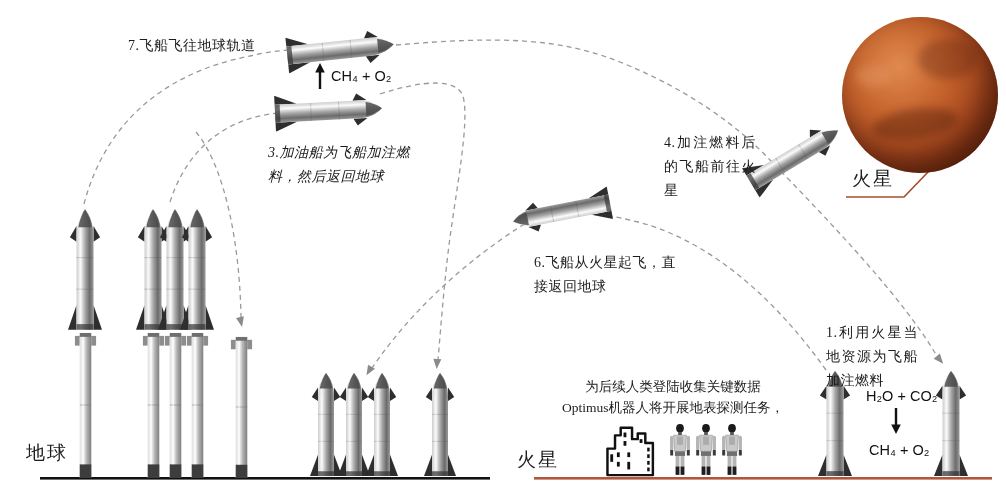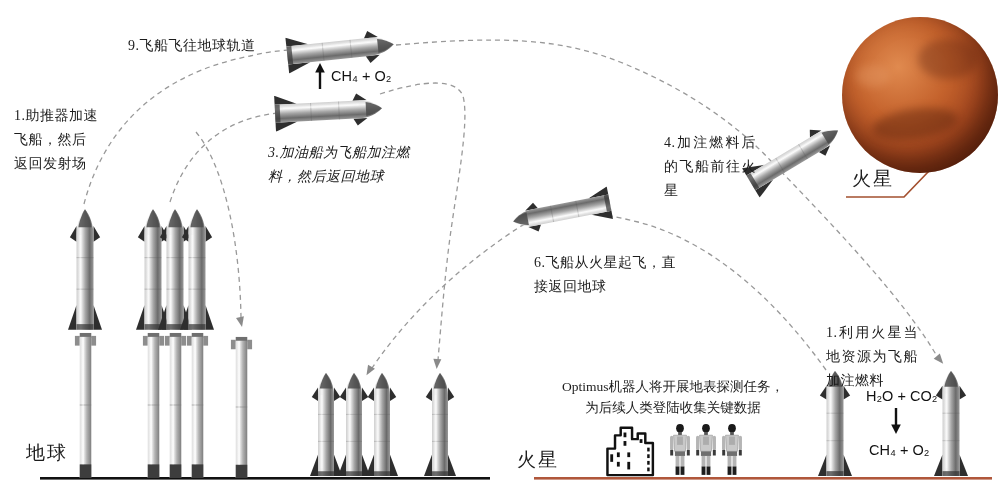--- a/index.html
+++ b/index.html
@@ -278,29 +278,28 @@
 
   <div class="txt chem" style="left:866px;top:388px;">H₂O + CO₂</div>
   <div class="txt icon-block" style="left:890px;top:407px;z-index:4;">
     <svg width="12" height="27" viewBox="0 0 12 27">
       <line x1="6" y1="1" x2="6" y2="19" stroke="#111" stroke-width="2.4"></line>
       <polygon points="6,27 1.2,17.5 10.8,17.5" fill="#111"></polygon>
     </svg>
   </div>
   <div class="txt chem" style="left:869px;top:442px;">CH₄ + O₂</div>
 
-  <div class="txt step" style="left:14px;top:104px;width:86px;">1.助推器加速飞船，然后返回发射场</div>
-  <div class="txt step nowrap" style="left:128px;top:34px;">9.飞船飞往地球轨道</div>
+  <div class="txt step nowrap" style="left:128px;top:34px;">7.飞船飞往地球轨道</div>
   <div class="txt step" style="left:268px;top:141px;width:148px;font-style:italic;">3.加油船为飞船加注燃料，然后返回地球</div>
   <div class="txt step just" style="left:664px;top:131px;width:92px;">4.加注燃料后的飞船前往火星</div>
   <div class="txt step just" style="left:826px;top:321px;width:92px;">1.利用火星当地资源为飞船加注燃料</div>
   <div class="txt step" style="left:534px;top:251px;width:142px;">6.飞船从火星起飞，直接返回地球</div>
 
   <div class="txt note" style="left:556px;top:377px;width:234px;">
+    <div>为后续人类登陆收集关键数据</div>
     <div>Optimus机器人将开展地表探测任务，</div>
-    <div>为后续人类登陆收集关键数据</div>
   </div>
 
   <div class="txt site-label" style="left:26px;top:440px;">地球</div>
   <div class="txt site-label" style="left:517px;top:447px;">火星</div>
   <div class="txt site-label" style="left:852px;top:166px;">火星</div>
 
 </div>
 
 </body></html>

